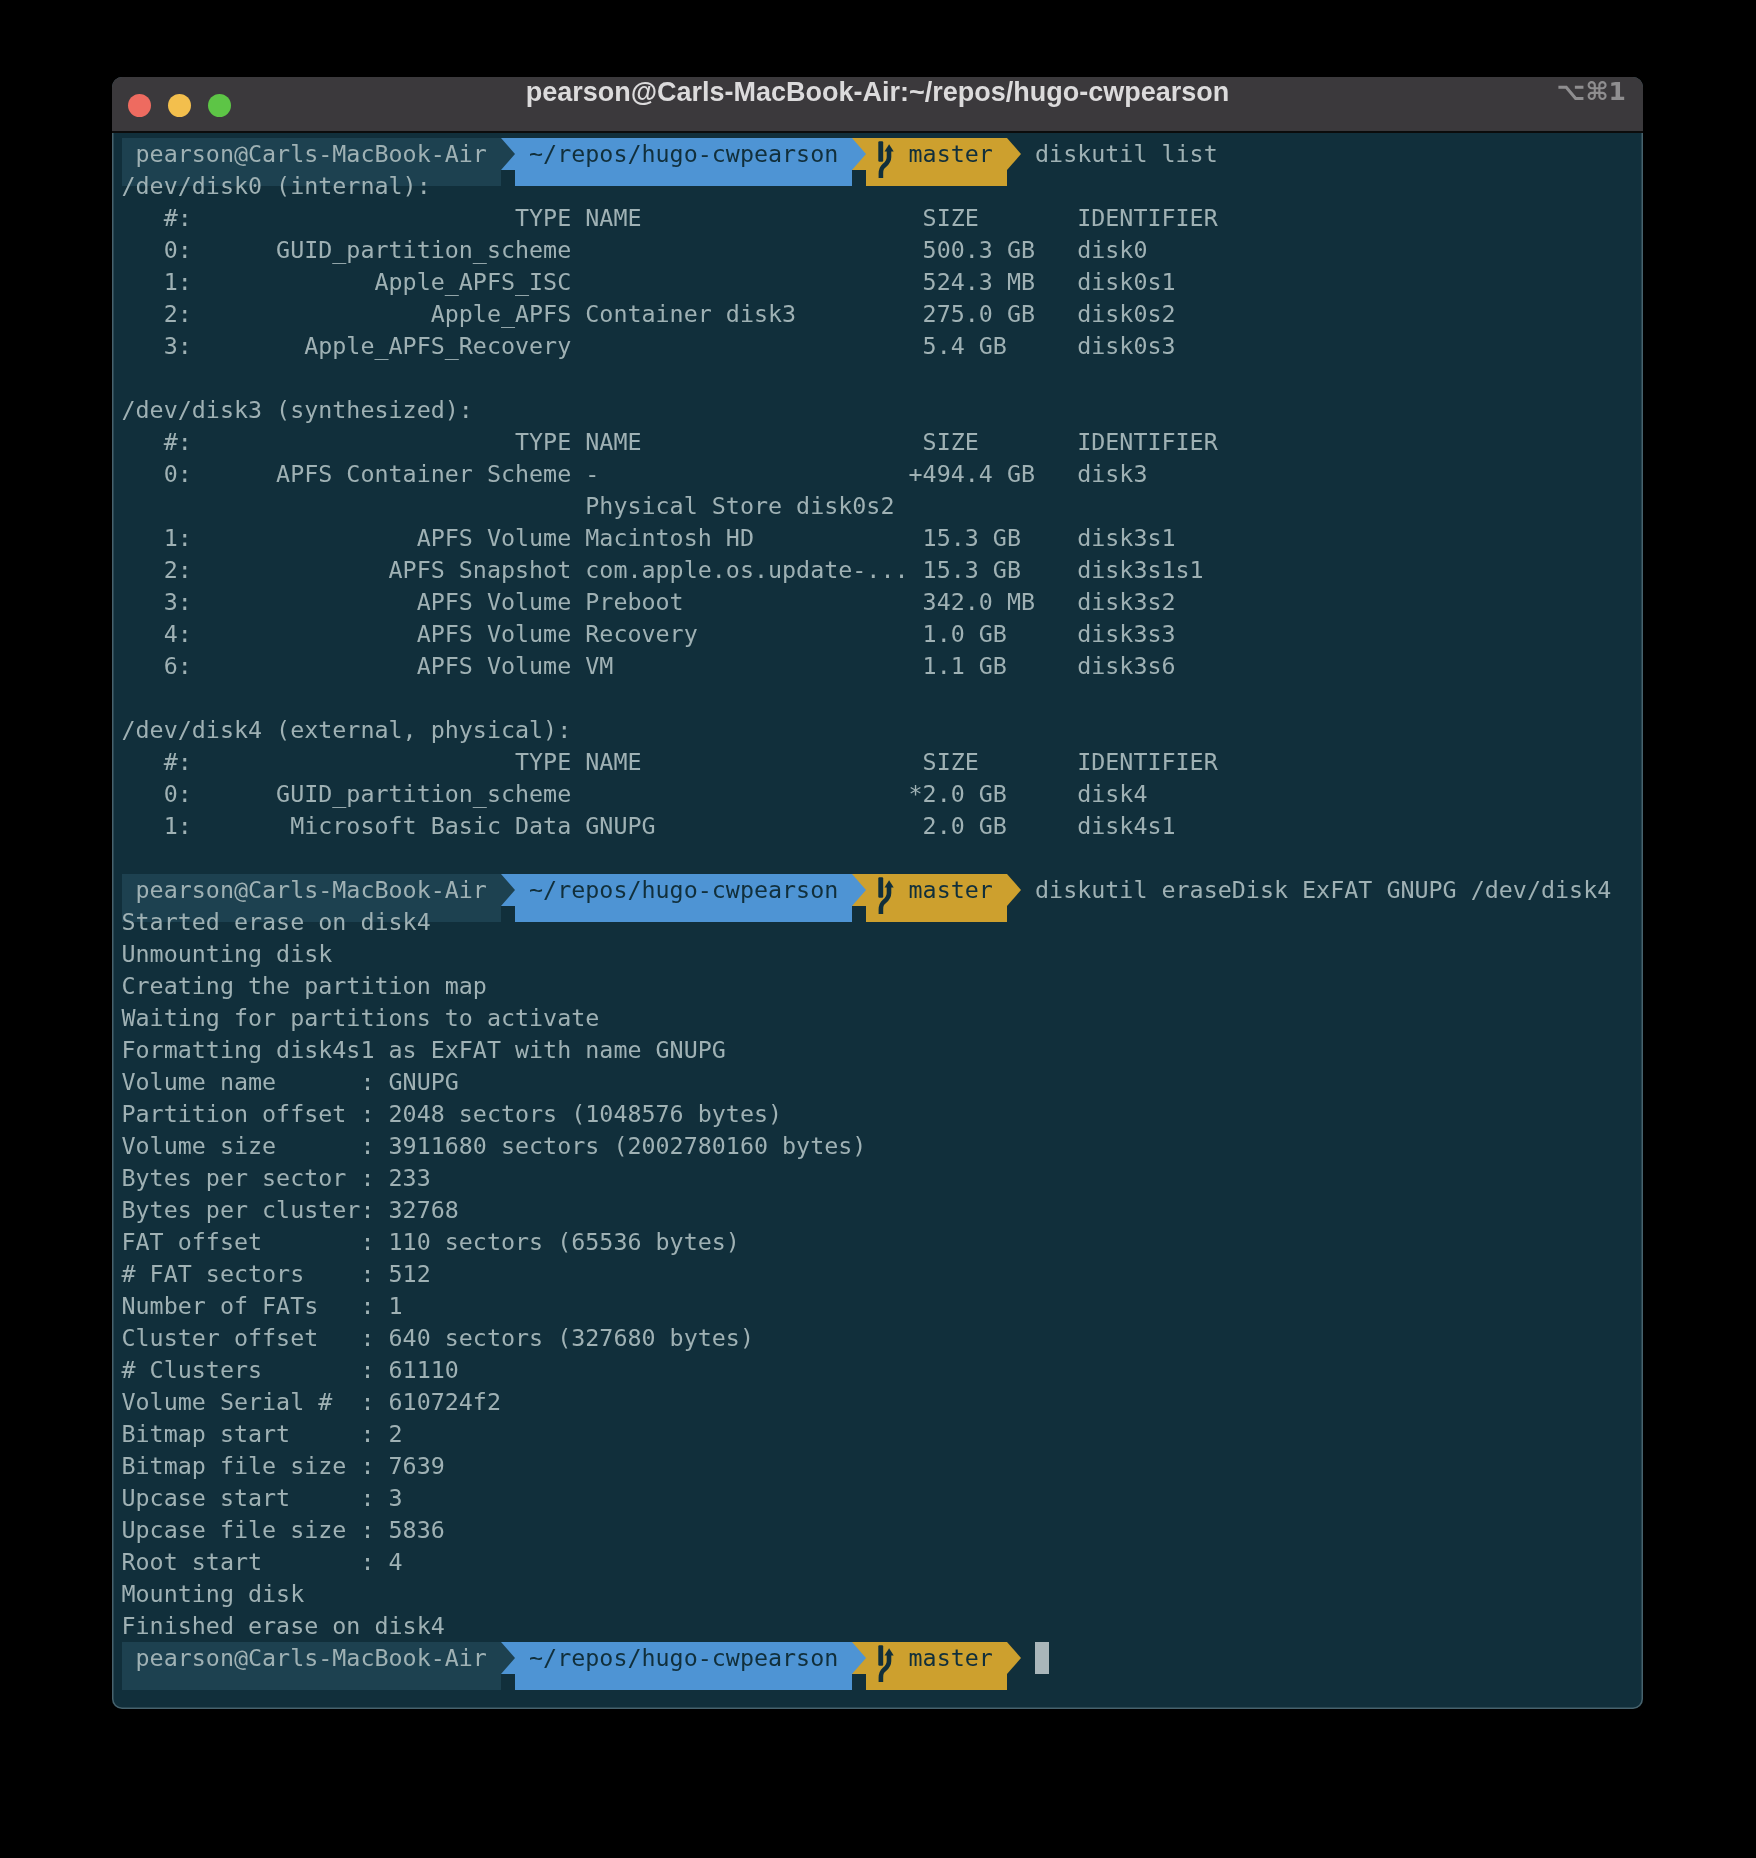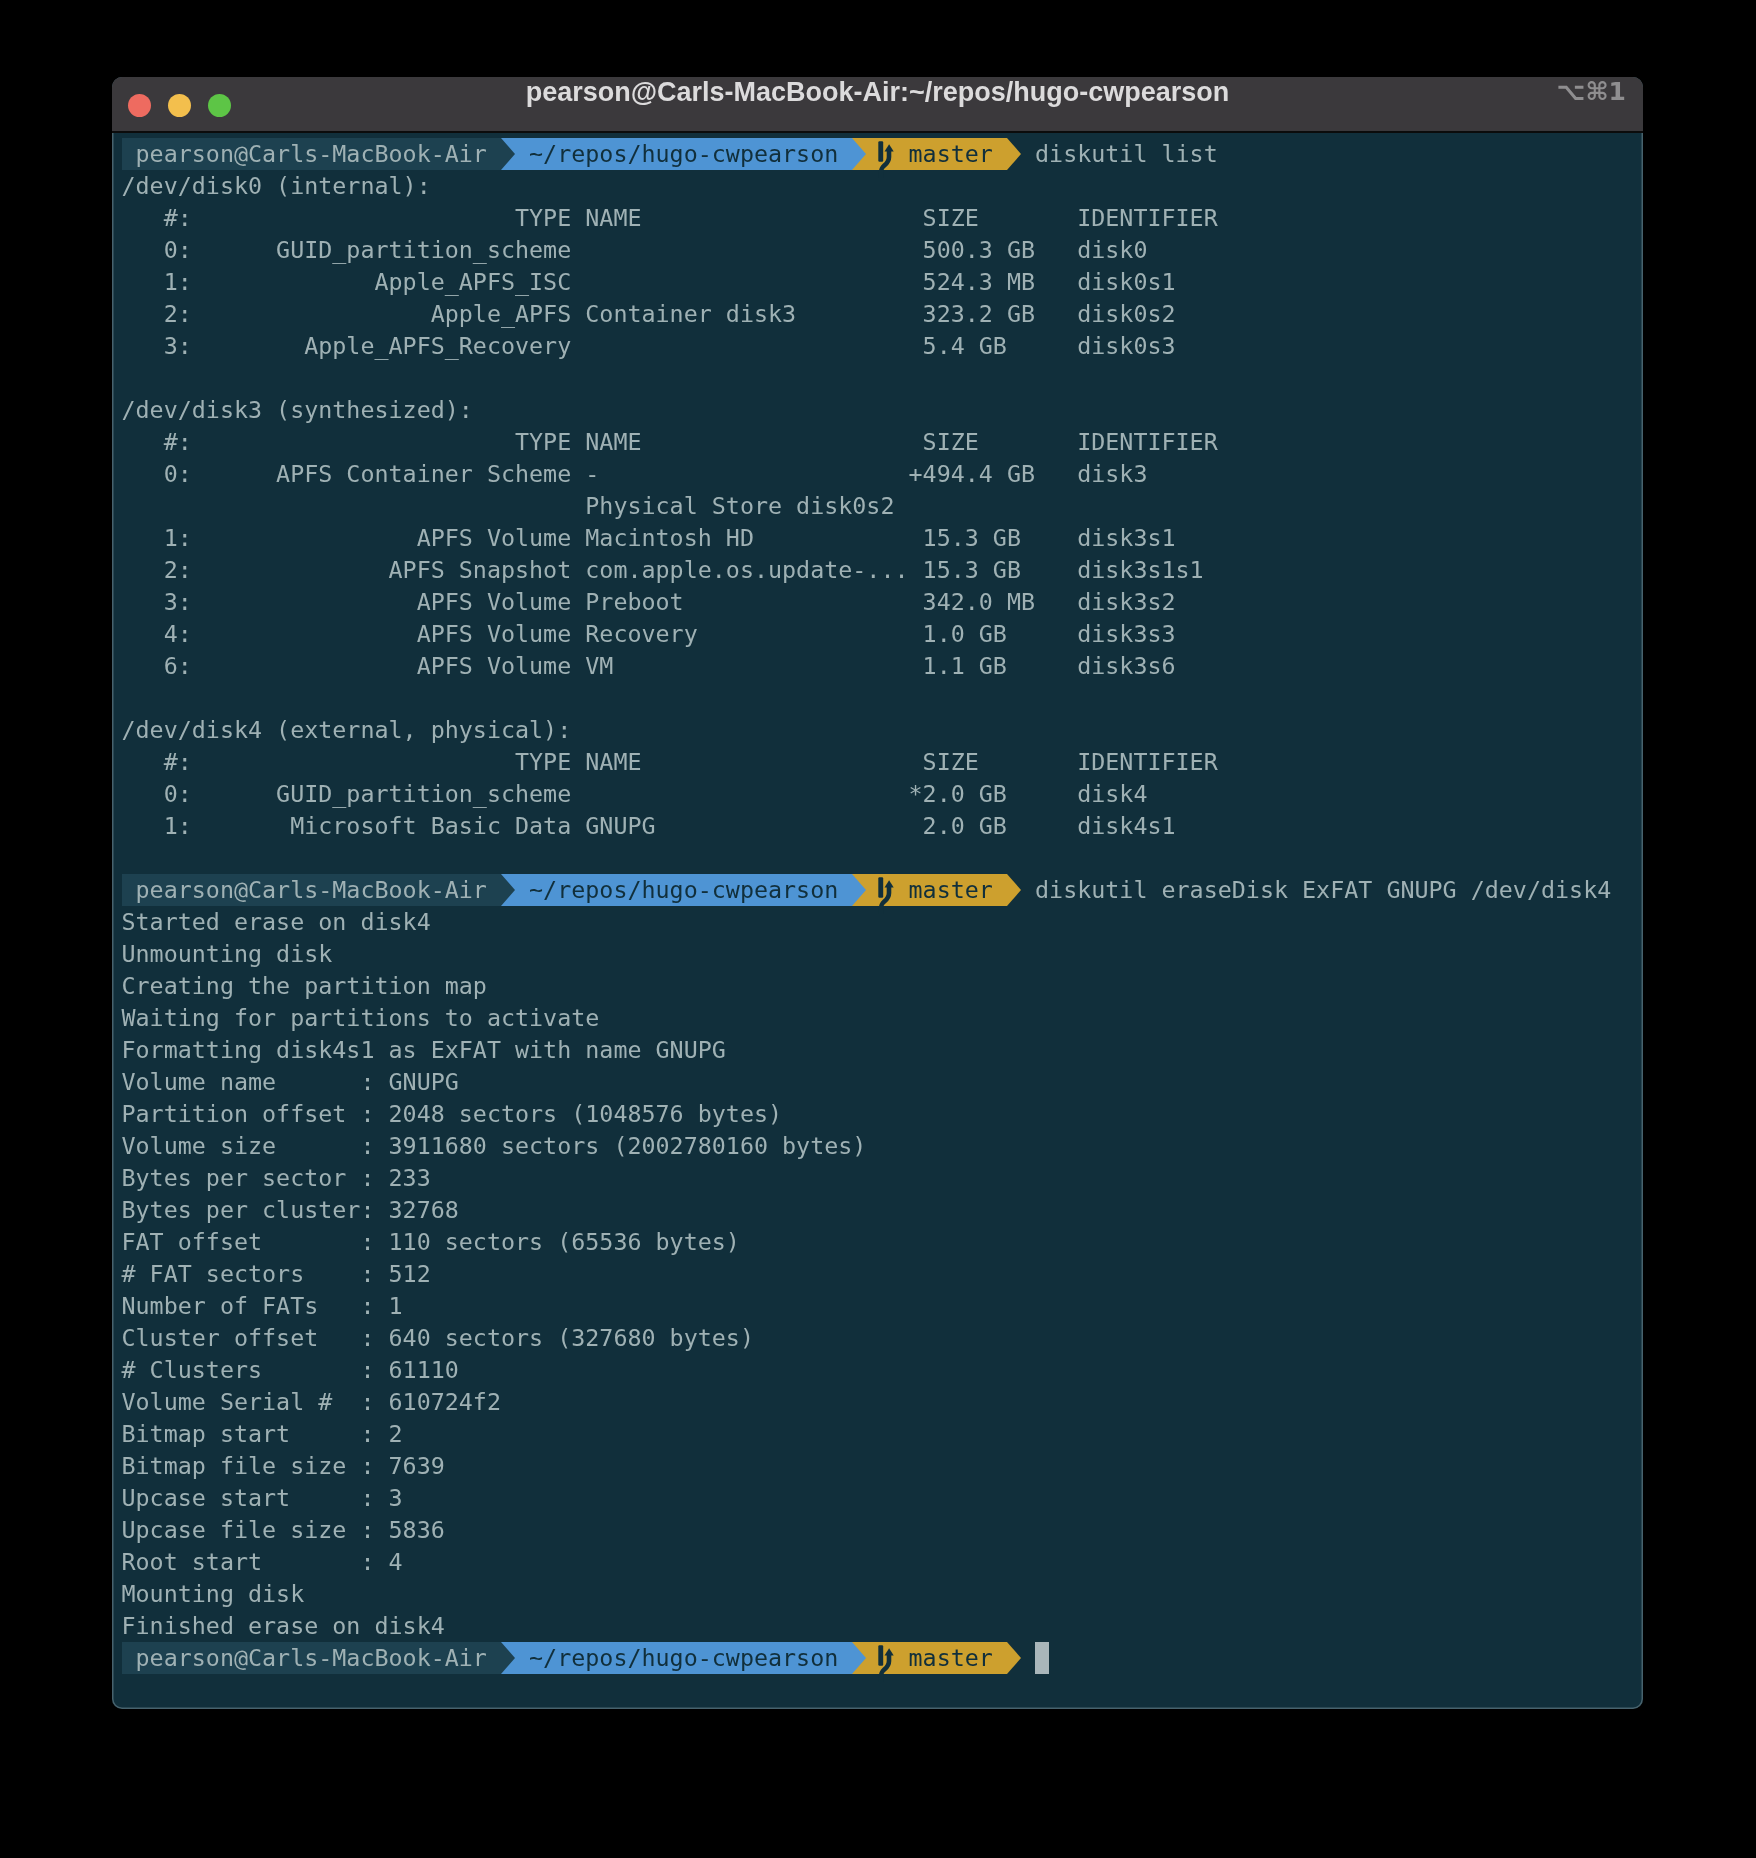--- a/index.html
+++ b/index.html
@@ -39,21 +39,21 @@
     position:absolute;right:17px;top:0;height:56px;line-height:54px;
     color:var(--shortcut);font:bold 25px "DejaVu Sans",sans-serif;
   }
   #screen{
     position:absolute;left:0;right:0;top:58px;bottom:0;
     padding:3px 0 0 9.5px;
     font:23.35px/32px "DejaVu Sans Mono",monospace;
     color:var(--fg);
   }
   .line{white-space:pre;height:32px;position:relative;}
-  .seg{display:inline-block;height:32px;vertical-align:top;}
+  .seg{display:inline-block;height:48px;vertical-align:top;}
   .seg-host{background:var(--seg-host);color:var(--fg);}
   .seg-blue{background:var(--seg-blue);color:var(--seg-dark);}
   .seg-gold{background:var(--seg-gold);color:var(--seg-dark);}
   .ac{display:inline-block;width:14.058px;height:32px;vertical-align:top;position:relative;overflow:hidden;}
   .ac i{position:absolute;left:0;top:0;display:block;width:0;height:0;
     border-top:16px solid transparent;border-bottom:16px solid transparent;
     border-left:14.058px solid transparent;}
   .ac-host{background:var(--seg-blue);} .ac-host i{border-left-color:var(--seg-host);}
   .ac-blue{background:var(--seg-gold);} .ac-blue i{border-left-color:var(--seg-blue);}
   .ac-gold{background:transparent;} .ac-gold i{border-left-color:var(--seg-gold);}
@@ -76,21 +76,21 @@
   <div id="screen">
       <div class="line"><span class="seg seg-host"> pearson@Carls-MacBook-Air </span><span class="ac ac-host"><i></i></span><span class="seg seg-blue"> ~/repos/hugo-cwpearson </span><span class="ac ac-blue"><i></i></span><span class="seg seg-gold">   master </span><span class="ac ac-gold"><i></i></span><span> diskutil list</span><svg class="branch-svg" viewBox="0 0 17 37">
           <rect x="0.3" y="0.2" width="4.9" height="20.5" rx="1.2" fill="#112f3b"></rect>
           <path d="M2.9 37 L2.9 32.8 C2.9 28.4 3.5 27 6.3 24.6 C9.7 21.7 11 19.8 11 16 L11 8.8" fill="none" stroke="#112f3b" stroke-width="4.6"></path>
           <path d="M11.1 3.2 L15.7 10.4 L6.5 10.4 Z" fill="#112f3b"></path>
         </svg></div>
       <div class="line">/dev/disk0 (internal):</div>
       <div class="line">   #:                       TYPE NAME                    SIZE       IDENTIFIER</div>
       <div class="line">   0:      GUID_partition_scheme                         500.3 GB   disk0</div>
       <div class="line">   1:             Apple_APFS_ISC                         524.3 MB   disk0s1</div>
-      <div class="line">   2:                 Apple_APFS Container disk3         323.2 GB   disk0s2</div>
+      <div class="line">   2:                 Apple_APFS Container disk3         275.0 GB   disk0s2</div>
       <div class="line">   3:        Apple_APFS_Recovery                         5.4 GB     disk0s3</div>
       <div class="line"></div>
       <div class="line">/dev/disk3 (synthesized):</div>
       <div class="line">   #:                       TYPE NAME                    SIZE       IDENTIFIER</div>
       <div class="line">   0:      APFS Container Scheme -                      +494.4 GB   disk3</div>
       <div class="line">                                 Physical Store disk0s2</div>
       <div class="line">   1:                APFS Volume Macintosh HD            15.3 GB    disk3s1</div>
       <div class="line">   2:              APFS Snapshot com.apple.os.update-... 15.3 GB    disk3s1s1</div>
       <div class="line">   3:                APFS Volume Preboot                 342.0 MB   disk3s2</div>
       <div class="line">   4:                APFS Volume Recovery                1.0 GB     disk3s3</div>

